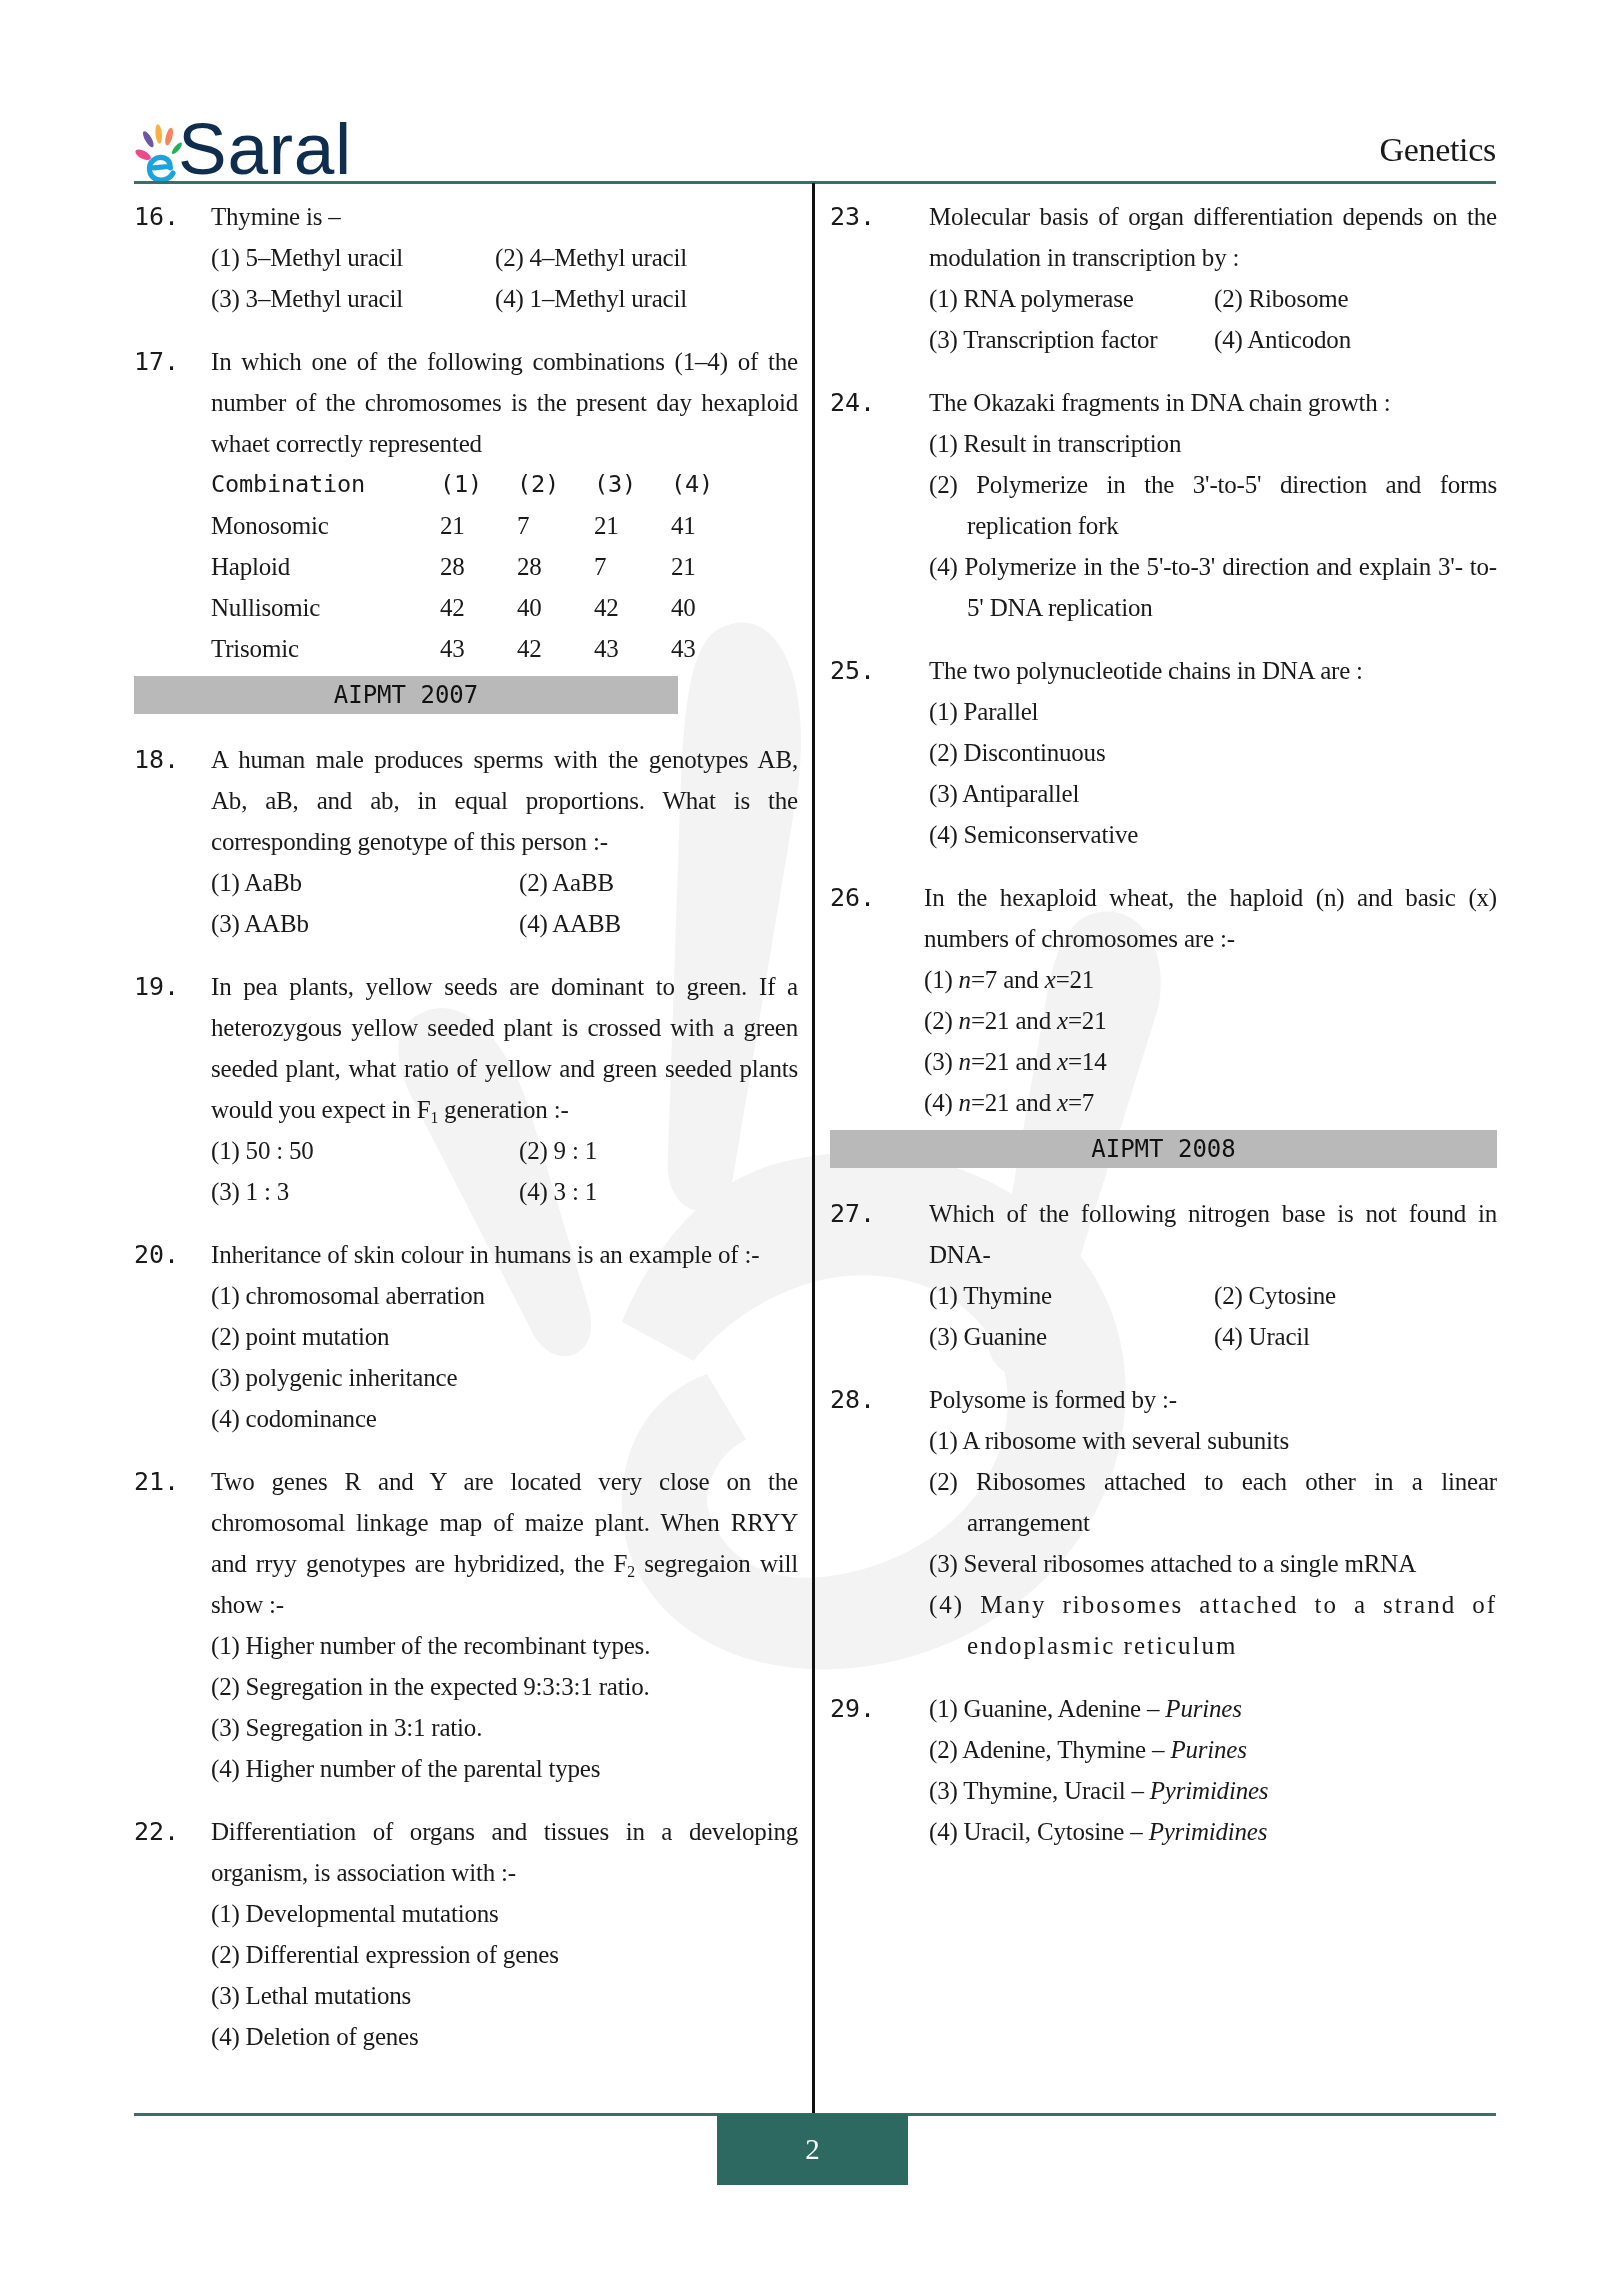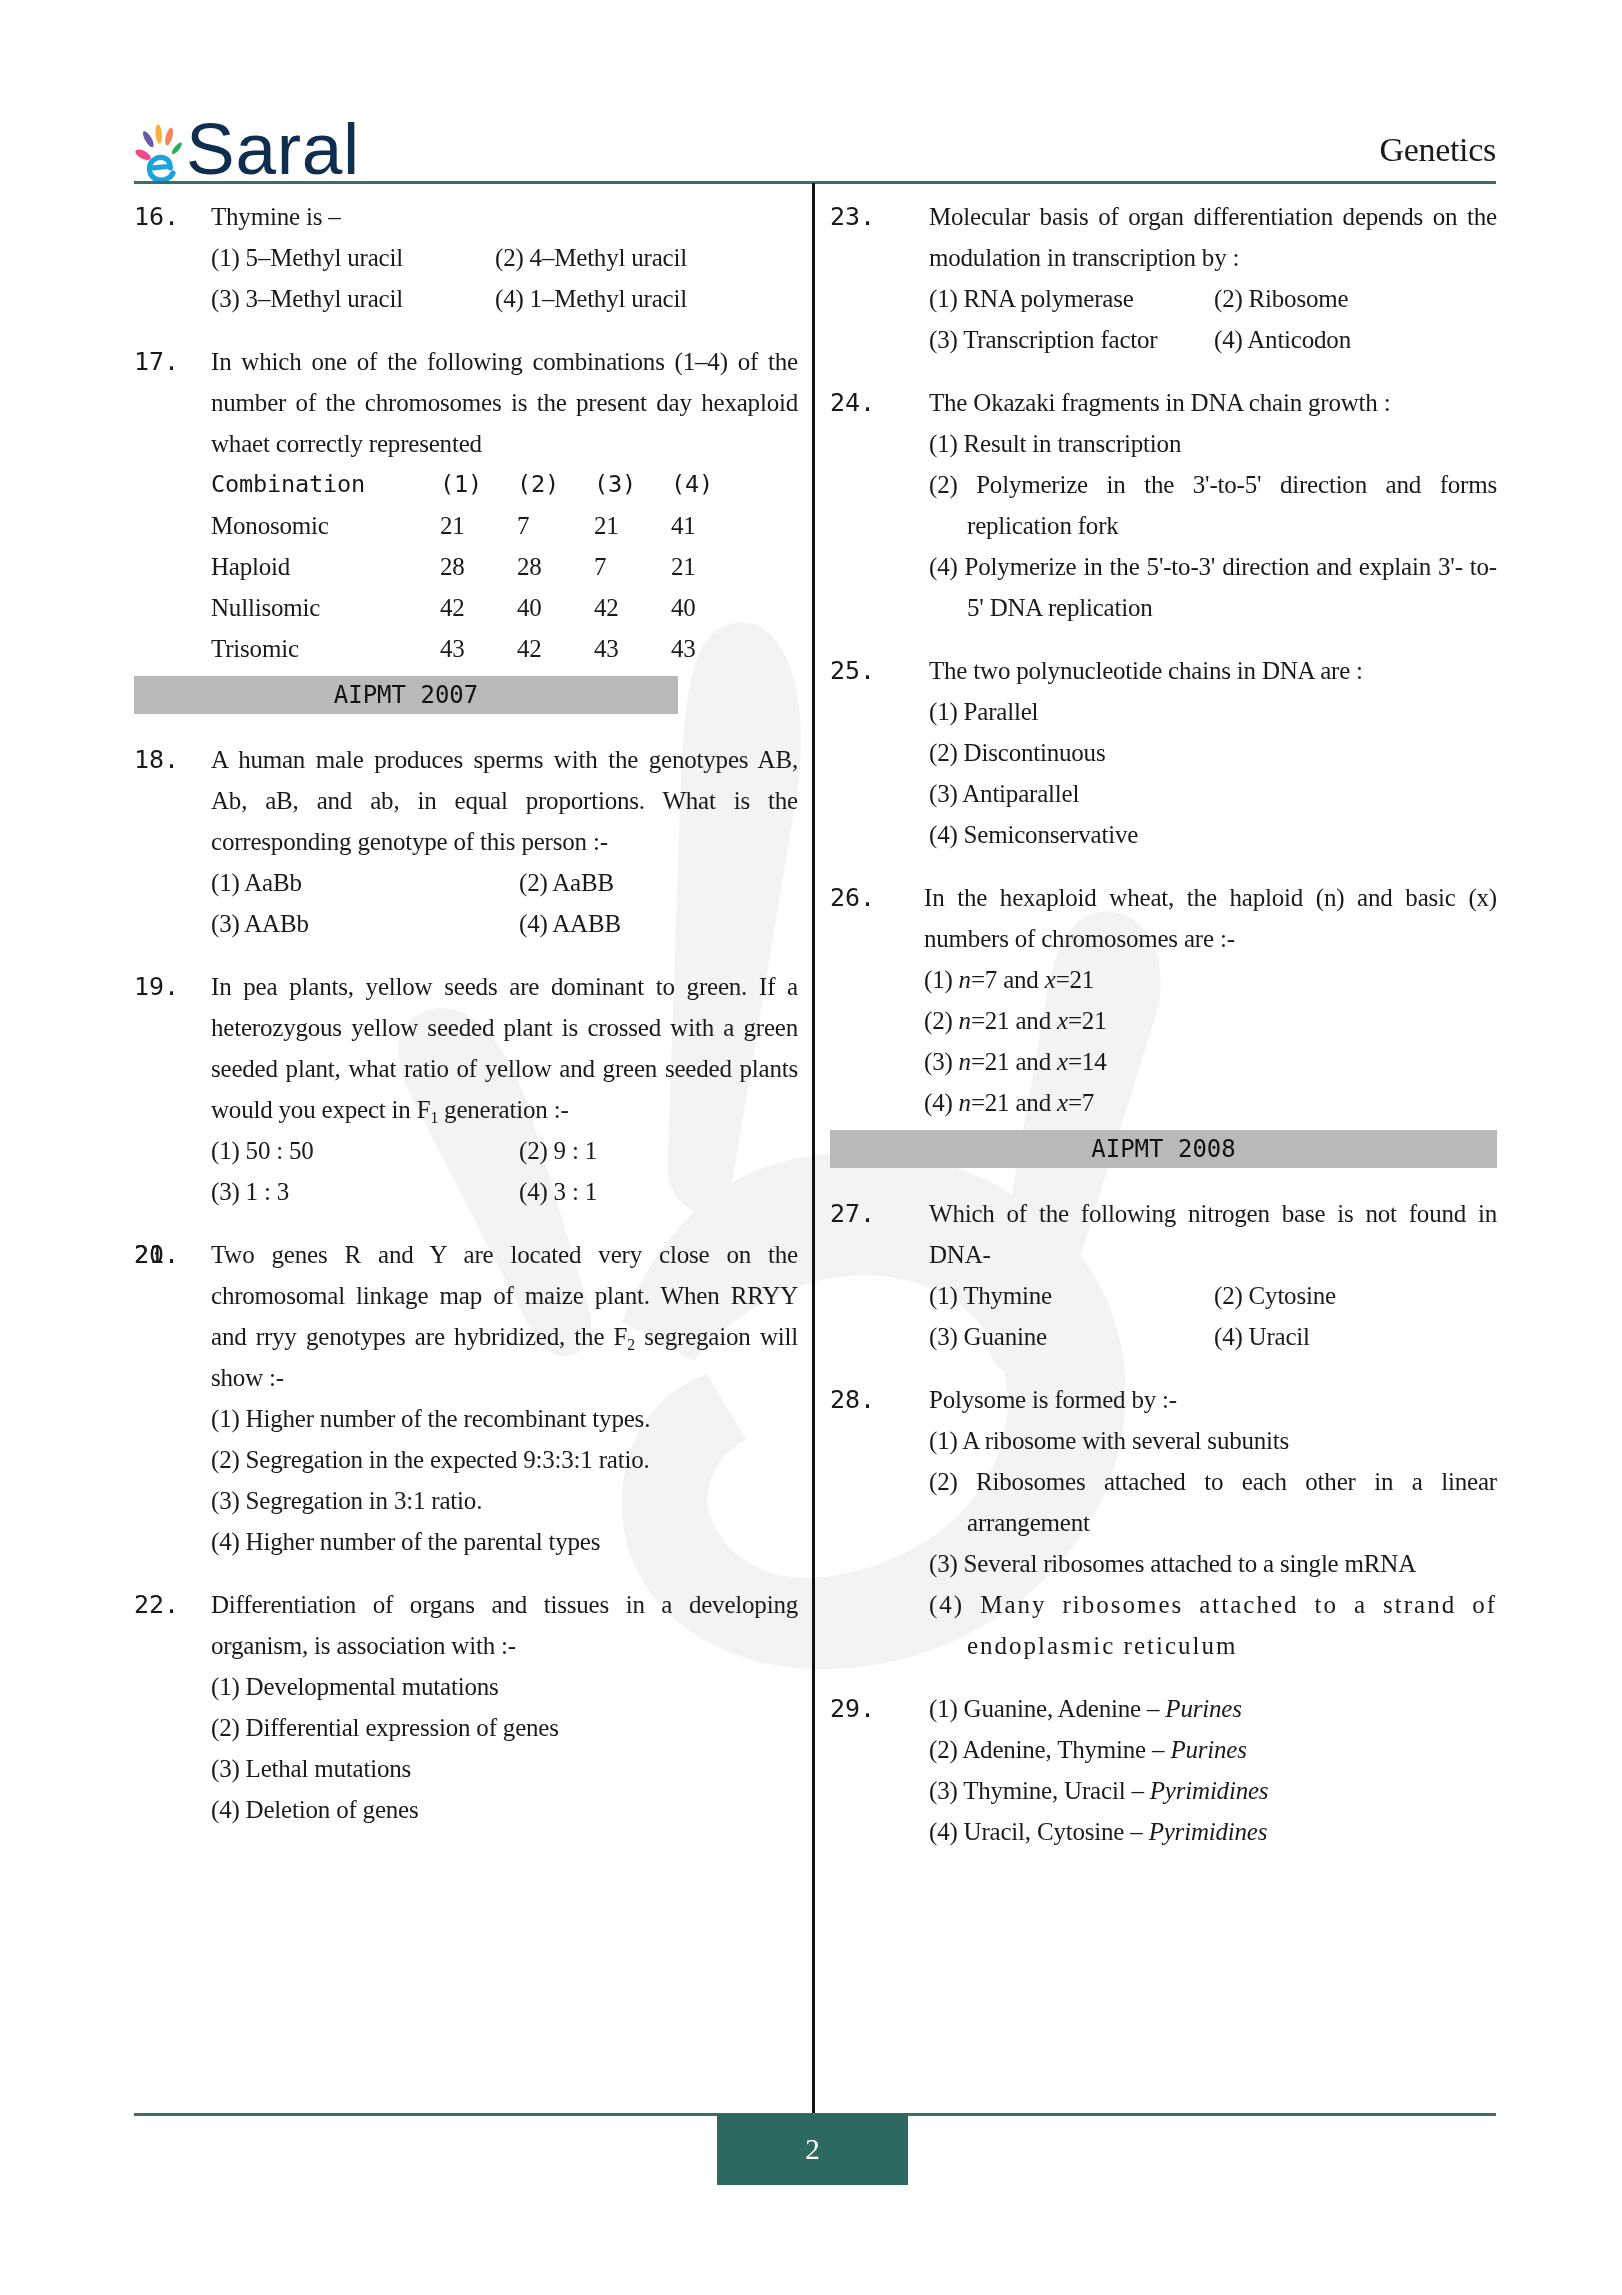--- a/index.html
+++ b/index.html
@@ -4,21 +4,21 @@
 <style>
   html, body { margin:0; padding:0; background:#ffffff; }
   body { width:1622px; height:2295px; position:relative; overflow:hidden;
          font-family:"DejaVu Serif", "Liberation Serif", serif; color:#1a1a1a; }
   .abs { position:absolute; }
   
   .wm { position:absolute; left:314px; top:589px; width:982px; height:1243px; pointer-events:none; }
   
   .logo { left:134px; top:121px; width:236px; height:65px; }
   .logo-text { position:absolute; left:44px; top:-9.2px; font-family:"Liberation Sans","DejaVu Sans",sans-serif;
-               font-size:73px; font-weight:400; color:#0f2d4f; letter-spacing:0.7px; line-height:1;margin-left:8px; }
+               font-size:73px; font-weight:400; color:#0f2d4f; letter-spacing:0.7px; line-height:1; }
   .logo-bar { position:absolute; top:60px; height:3.3px; }
   .subject { right:126px; top:131px; font-size:34px; font-family:"Liberation Serif","DejaVu Serif",serif;
              color:#1a1a1a; letter-spacing:-0.3px; }
   .hline-top { left:134px; top:181px; width:1362px; height:2.6px; background:#3c6d68; }
   .vdivider { left:812px; top:183px; width:2.6px; height:1934px; background:#111; }
   .hline-bottom { left:134px; top:2113px; width:1362px; height:2.6px; background:#3c6d68; }
   .page-box { left:717px; top:2114px; width:191px; height:71px; background:#2e6961; color:#ffffff;
               font-family:"Liberation Serif","DejaVu Serif",serif; font-size:29px;
               display:flex; align-items:center; justify-content:center; }
   
@@ -170,20 +170,27 @@
         <span class="opt">(1) 50 : 50</span>
         <span class="opt">(2) 9 : 1</span>
         <span class="opt">(3) 1 : 3</span>
         <span class="opt">(4) 3 : 1</span>
       </div>
     </div>
   </div>
 
   <div class="q">
     <span class="qnum">20.</span>
+    <div class="qbody">
+      <div>Inheritance of skin colour in humans is an example of :-</div>
+      <span class="opt">(1) chromosomal aberration</span>
+      <span class="opt">(2) point mutation</span>
+      <span class="opt">(3) polygenic inheritance</span>
+      <span class="opt">(4) codominance</span>
+    </div>
   </div>
 
   <div class="q">
     <span class="qnum">21.</span>
     <div class="qbody">
       <div><span>Two genes R and Y are located very close on the chromosomal linkage map of maize plant. When RRYY and rryy genotypes are hybridized, the F</span><sub>2</sub><span> segregaion will show :-</span></div>
       <span class="opt">(1) Higher number of the recombinant types.</span>
       <span class="opt">(2) Segregation in the expected 9:3:3:1 ratio.</span>
       <span class="opt">(3) Segregation in 3:1 ratio.</span>
       <span class="opt">(4) Higher number of the parental types</span>

